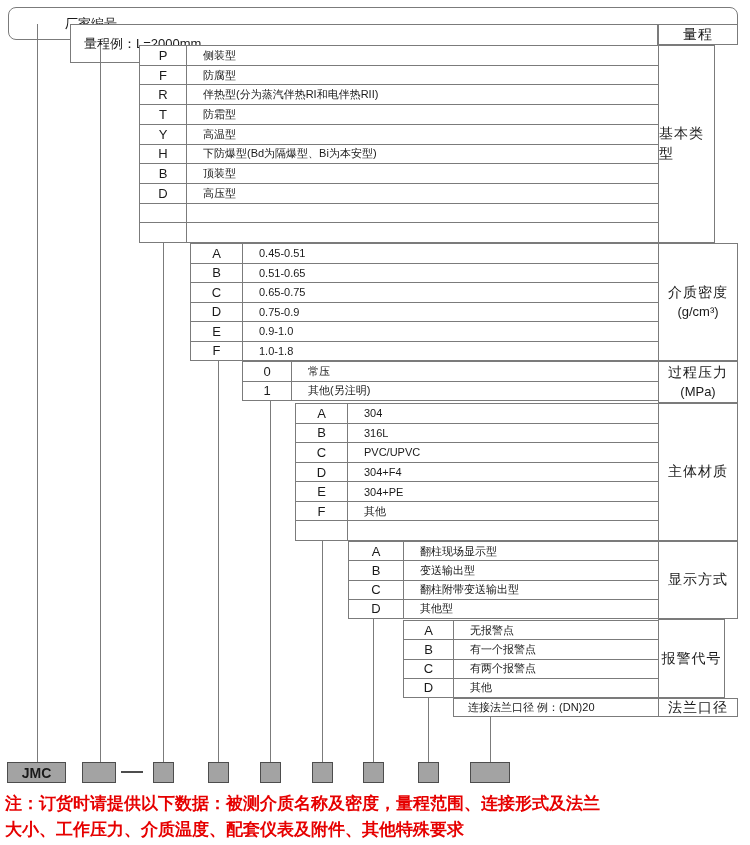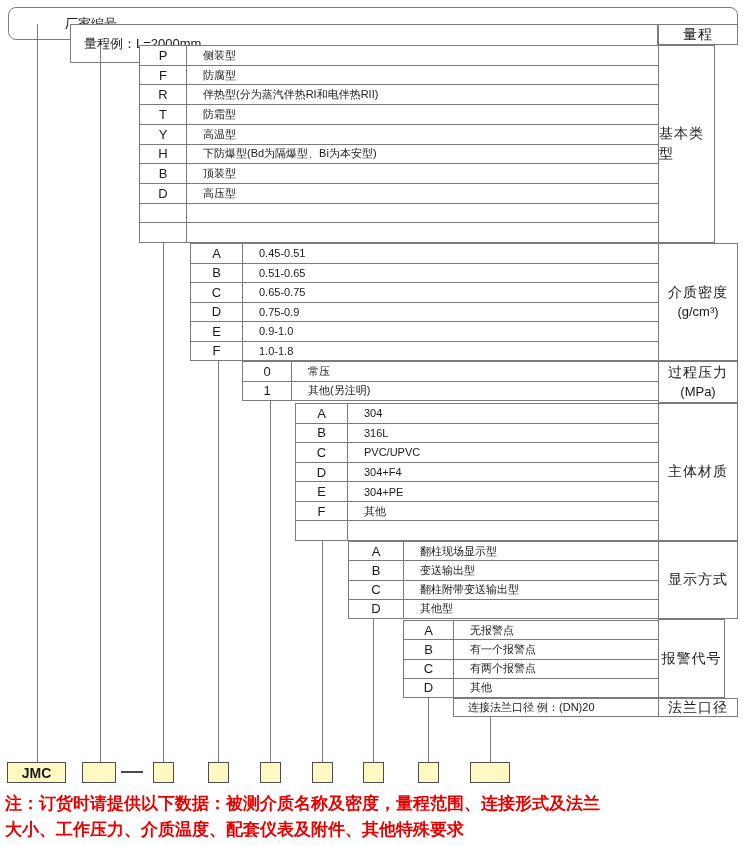--- a/index.html
+++ b/index.html
@@ -23,21 +23,21 @@
   .lblcell{
     position:absolute;box-sizing:border-box;border:1px solid var(--bc);
     display:flex;flex-direction:column;align-items:center;justify-content:center;
     font-family:Liberation Sans, sans-serif;font-size:14px;letter-spacing:1px;
     background:#fff;line-height:1.4;
   }
   .lblcell .unit{font-size:13px;letter-spacing:0;}
   .vline{position:absolute;width:1px;background:var(--bc);}
   .cbox{
     position:absolute;top:762px;height:21px;box-sizing:border-box;
-    border:1.5px solid var(--bbc);background:#fef9c3;
+    border:1.5px solid var(--bbc);background:#a3a3a3;
     display:flex;align-items:center;justify-content:center;
     font-size:14px;font-weight:bold;
   }
   #dash{position:absolute;top:771px;height:2px;background:var(--bbc);}
   #note{
     position:absolute;left:5px;top:791px;width:742px;
     color:#e60000;font-size:17px;font-weight:bold;line-height:26px;
   }
 </style>
 </head>

